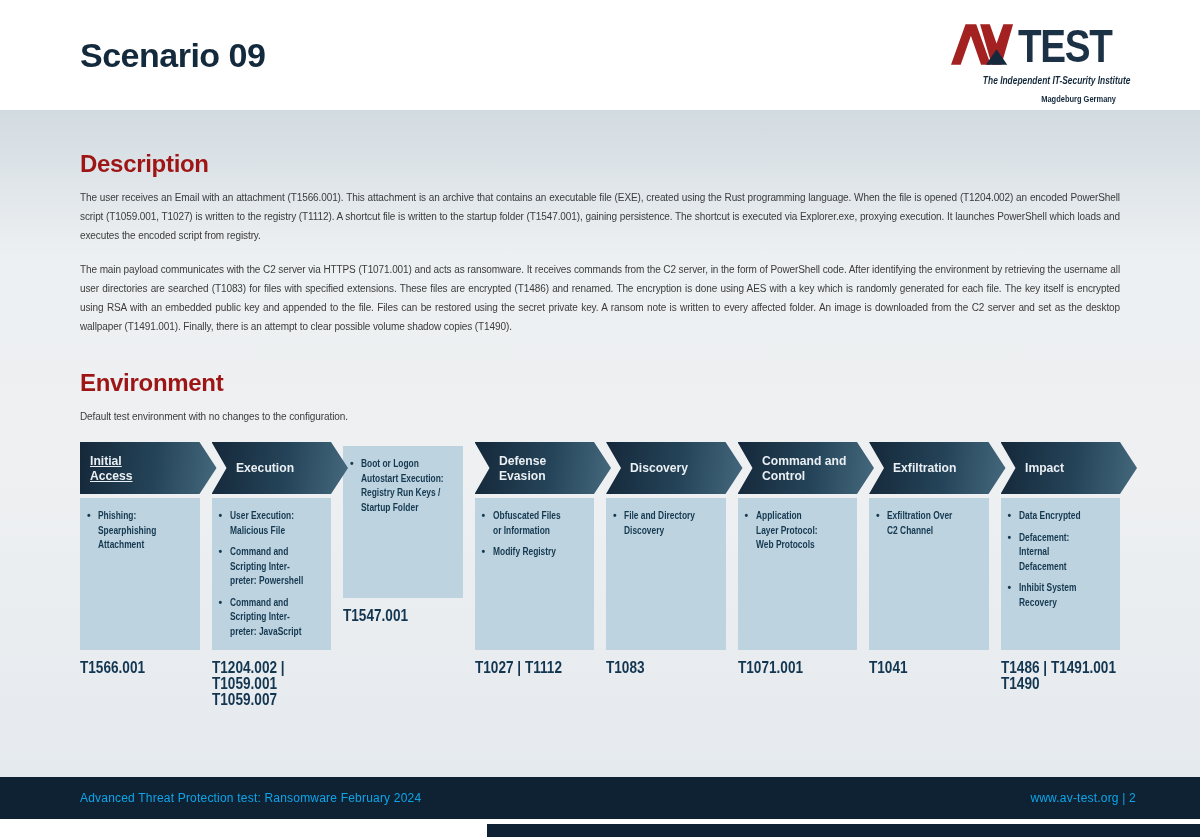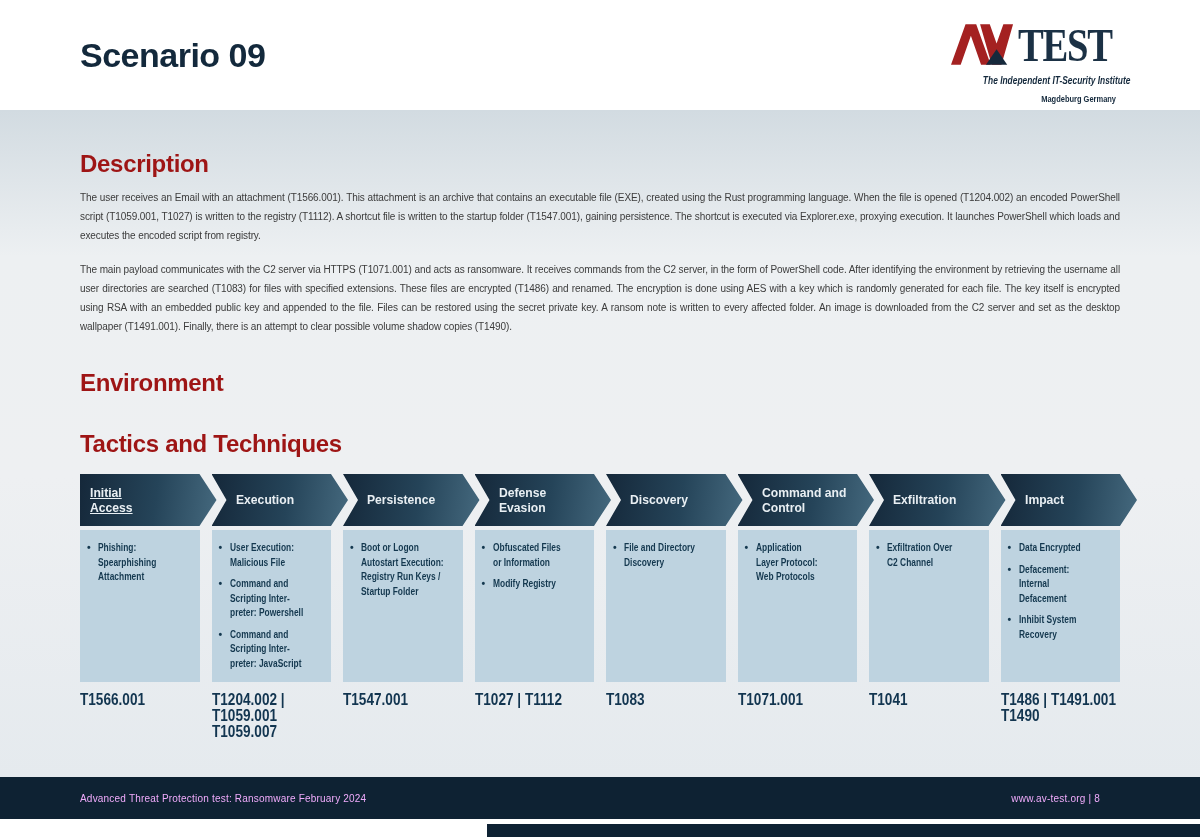--- a/index.html
+++ b/index.html
@@ -4,21 +4,21 @@
 <style>
   html,body{margin:0;padding:0;background:#fff;}
   .page{position:relative;width:1200px;height:837px;background:#ffffff;overflow:hidden;
         font-family:"Liberation Sans",sans-serif;}
   
   .top-band{position:absolute;top:0;left:0;right:0;height:110px;background:#ffffff;}
   .page-title{position:absolute;left:80px;top:36px;margin:0;font-size:34px;font-weight:bold;
               color:#13293c;letter-spacing:-0.5px;}
   
   .logo{position:absolute;top:20px;right:84px;width:170px;text-align:right;color:#16293c;}
-  .logo-row{display:flex;align-items:flex-end;justify-content:flex-end;height:47px;font-family:Liberation Serif, serif;}
+  .logo-row{display:flex;align-items:flex-end;justify-content:flex-end;height:47px;}
   .logo-test{font-size:46px;font-weight:bold;color:#1b3145;line-height:0.92;letter-spacing:-1.5px;
              display:inline-block;transform:scaleX(0.84);transform-origin:left bottom;
              margin-left:3px;margin-right:-14px;}
   .logo-tagline{margin-top:3px;font-style:italic;}
   .logo-tagline span{display:inline-block;white-space:nowrap;font-size:10.5px;font-weight:bold;
              color:#14293c;transform:scaleX(0.8);transform-origin:right center;}
   .logo-loc span{display:inline-block;white-space:nowrap;font-size:8.5px;font-weight:bold;
              color:#14293c;transform:scaleX(0.88);transform-origin:right center;}
   
   .content{position:absolute;top:110px;left:0;right:0;height:667px;box-sizing:border-box;
@@ -42,22 +42,22 @@
         padding:10px 2px 0 7px;}
   .ti{position:relative;padding-left:11px;margin-bottom:7px;color:#14384f;
       font-weight:bold;font-size:10.5px;line-height:14.5px;}
   .ti .b{position:absolute;left:0;top:0;}
   .ti .t{display:block;white-space:pre-line;width:125%;transform:scaleX(0.8);transform-origin:0 0;}
   .ids{margin-top:10px;color:#123550;font-weight:bold;font-size:17px;line-height:16px;}
   .ids .t{display:block;white-space:pre-line;width:125%;transform:scaleX(0.8);transform-origin:0 0;}
   
   .footer{position:absolute;top:777px;left:0;right:0;height:42px;background:#0e2233;
           display:flex;align-items:center;justify-content:space-between;
-          box-sizing:border-box;padding:0 100px 0 80px;
-          color:#f0abfc;font-size:10px;letter-spacing:0.2px;}
+          box-sizing:border-box;padding:0 64px 0 80px;
+          color:#0ea5e9;font-size:12px;letter-spacing:0.2px;}
   .bottom-strip{position:absolute;bottom:0;left:487px;right:0;height:13px;background:#0e2233;}
 </style>
 </head>
 <body>
 
 <div class="page">
 
   <div class="top-band">
     <h1 class="page-title">Scenario 09</h1>
 
@@ -79,22 +79,22 @@
     </div>
   </div>
 
   <div class="content">
 
     <h2 class="sec">Description</h2>
     <p class="para">The user receives an Email with an attachment (T1566.001). This attachment is an archive that contains an executable file (EXE), created using the Rust programming language. When the file is opened (T1204.002) an encoded PowerShell script (T1059.001, T1027) is written to the registry (T1112). A shortcut file is written to the startup folder (T1547.001), gaining persistence. The shortcut is executed via Explorer.exe, proxying execution. It launches PowerShell which loads and executes the encoded script from registry.</p>
     <p class="para">The main payload communicates with the C2 server via HTTPS (T1071.001) and acts as ransomware. It receives commands from the C2 server, in the form of PowerShell code. After identifying the environment by retrieving the username all user directories are searched (T1083) for files with specified extensions. These files are encrypted (T1486) and renamed. The encryption is done using AES with a key which is randomly generated for each file. The key itself is encrypted using RSA with an embedded public key and appended to the file. Files can be restored using the secret private key. A ransom note is written to every affected folder. An image is downloaded from the C2 server and set as the desktop wallpaper (T1491.001). Finally, there is an attempt to clear possible volume shadow copies (T1490).</p>
 
     <h2 class="sec spaced">Environment</h2>
-
-    <h2 class="sec spaced">Tactics and Techniques</h2>
+    <p class="para">Default test environment with no changes to the configuration.</p>
+
 
     <div class="matrix">
 
       <div class="col">
         <div class="chev">
           <span>Initial
 Access</span>
           </div>
         <div class="cell">
           <div class="ti">
@@ -132,23 +132,20 @@
 preter: JavaScript</span>
             </div>
         </div>
         <div class="ids">
           <span class="t">T1204.002 | T1059.001
 T1059.007</span>
           </div>
       </div>
 
       <div class="col">
-        <div class="chev">
-          <span>Persistence</span>
-          </div>
         <div class="cell">
           <div class="ti">
             <span class="b">•</span>
             <span class="t">Boot or Logon
 Autostart Execution:
 Registry Run Keys /
 Startup Folder</span>
             </div>
         </div>
         <div class="ids">
@@ -252,18 +249,18 @@
           <span class="t">T1486 | T1491.001
 T1490</span>
           </div>
       </div>
 
     </div>
   </div>
 
   <div class="footer">
     <span>Advanced Threat Protection test: Ransomware February 2024</span>
-    <span>www.av-test.org | 8</span>
+    <span>www.av-test.org | 2</span>
   </div>
 
   <div class="bottom-strip"></div>
 
 </div>
 
 </body></html>

